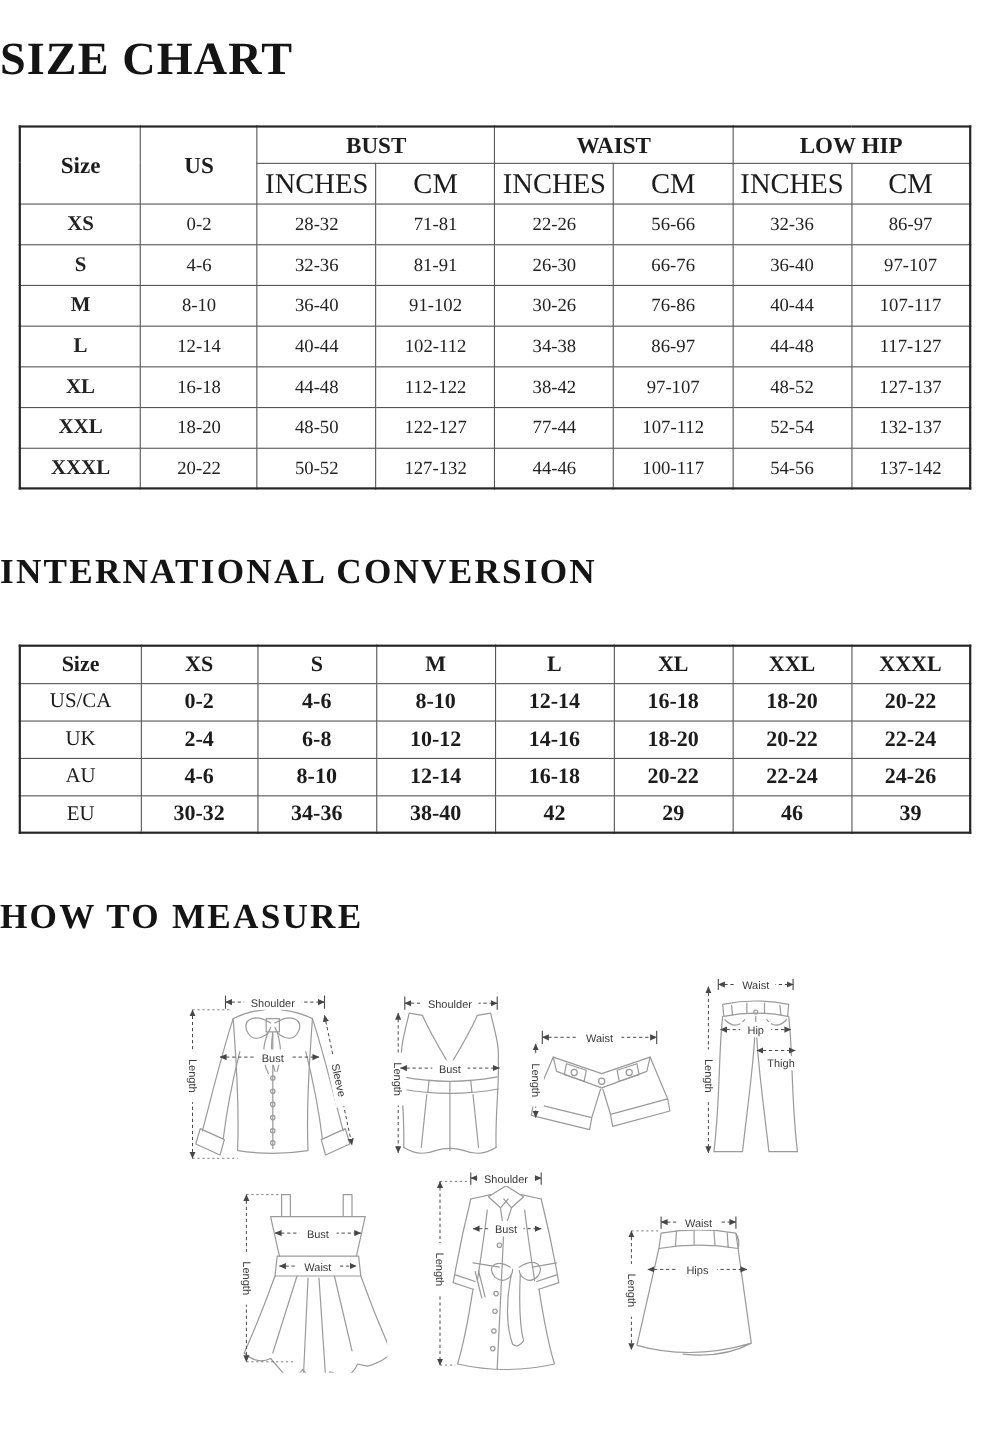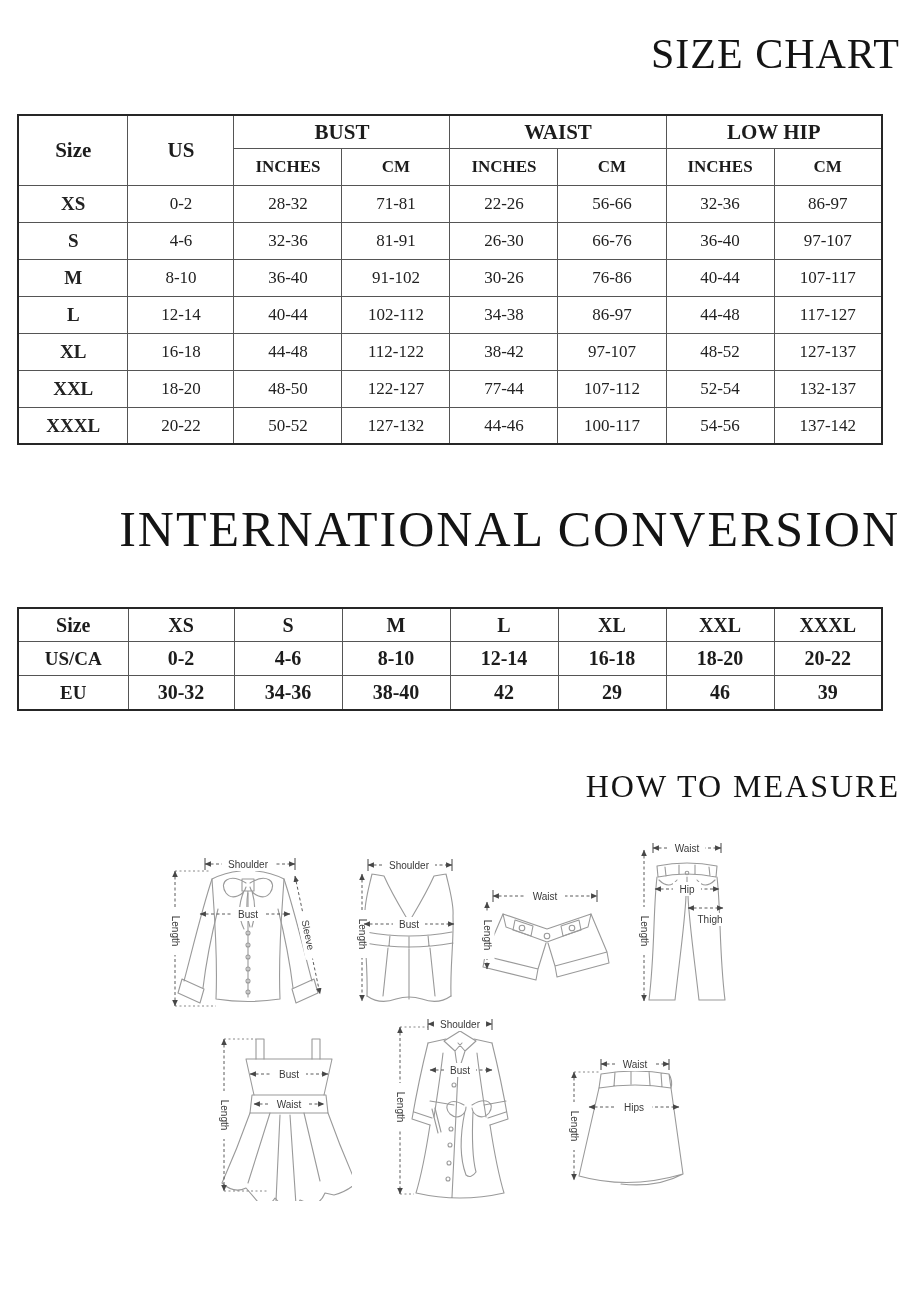--- a/index.html
+++ b/index.html
@@ -1,34 +1,34 @@
 <!DOCTYPE html>
 <html><head>
 <meta charset="utf-8">
 <style>
   html,body{margin:0;padding:0}
   body{width:900px;height:1300px;background:#fff;font-family:"Liberation Serif",serif;color:#1c1c1c;overflow:hidden;position:relative}
-  .title{font-weight:normal;text-align:right;line-height:1.15;color:#141414}
+  .title{font-weight:bold;text-align:left;line-height:1.15;color:#141414}
   .t1-title{font-size:42px;margin:30px 0 0;letter-spacing:1px}
-  .t2-title{font-size:50px;margin:56px 0 0;letter-spacing:2px}
+  .t2-title{font-size:32px;margin:56px 0 0;letter-spacing:2px}
   .t3-title{font-size:32px;margin:57px 0 0;letter-spacing:2px}
   table{border-collapse:collapse;width:864px;margin:4px auto;table-layout:fixed;border:2.5px solid #262626}
   .t1{margin-top:36px}
   .t2{margin-top:48px}
   th,td{border:1px solid #555;text-align:center;padding:0;vertical-align:middle}
   .t1 tr.hr1{height:33px}
   .t1 tr.hr2{height:37px}
   .t1 tr.dr{height:37px}
   .t1 .gh{font-size:21px;font-weight:bold}
-  .t1 .uh{font-size:17px;font-weight:bold}
+  .t1 .uh{font-size:26px;font-weight:normal}
   .t1 .sz{font-size:19px;font-weight:bold}
   .t1 td{font-size:17px;color:#222}
   .t2 tr{height:34px}
   .t2 th{font-size:20px;font-weight:bold}
-  .t2 .rl{font-size:19px;font-weight:bold}
+  .t2 .rl{font-size:19px;font-weight:normal}
   .t2 td{font-size:20px;font-weight:bold}
   .figures{position:relative;width:900px;height:410px;margin-top:1px}
   .fig{position:absolute}
   .g{fill:none;stroke:#9a9a9a;stroke-width:1.1;stroke-linejoin:round;stroke-linecap:round}
   .m{fill:none;stroke:#474747;stroke-width:0.9;stroke-dasharray:3 2.5}
   .mx{fill:none;stroke:#6a6a6a;stroke-width:0.8;stroke-dasharray:2 2.5}
   .mt{stroke:#474747;stroke-width:1}
   .lb{font-family:"Liberation Sans",sans-serif;font-size:10px;fill:#3a3a3a;text-anchor:middle}
   .lbg{fill:#ffffff}
 </style>
@@ -167,20 +167,40 @@
   <tbody>
     <tr>
       <td class="rl">US/CA</td>
       <td>0-2</td>
       <td>4-6</td>
       <td>8-10</td>
       <td>12-14</td>
       <td>16-18</td>
       <td>18-20</td>
       <td>20-22</td>
+    </tr>
+    <tr>
+      <td class="rl">UK</td>
+      <td>2-4</td>
+      <td>6-8</td>
+      <td>10-12</td>
+      <td>14-16</td>
+      <td>18-20</td>
+      <td>20-22</td>
+      <td>22-24</td>
+    </tr>
+    <tr>
+      <td class="rl">AU</td>
+      <td>4-6</td>
+      <td>8-10</td>
+      <td>12-14</td>
+      <td>16-18</td>
+      <td>20-22</td>
+      <td>22-24</td>
+      <td>24-26</td>
     </tr>
     <tr>
       <td class="rl">EU</td>
       <td>30-32</td>
       <td>34-36</td>
       <td>38-40</td>
       <td>42</td>
       <td>29</td>
       <td>46</td>
       <td>39</td>

